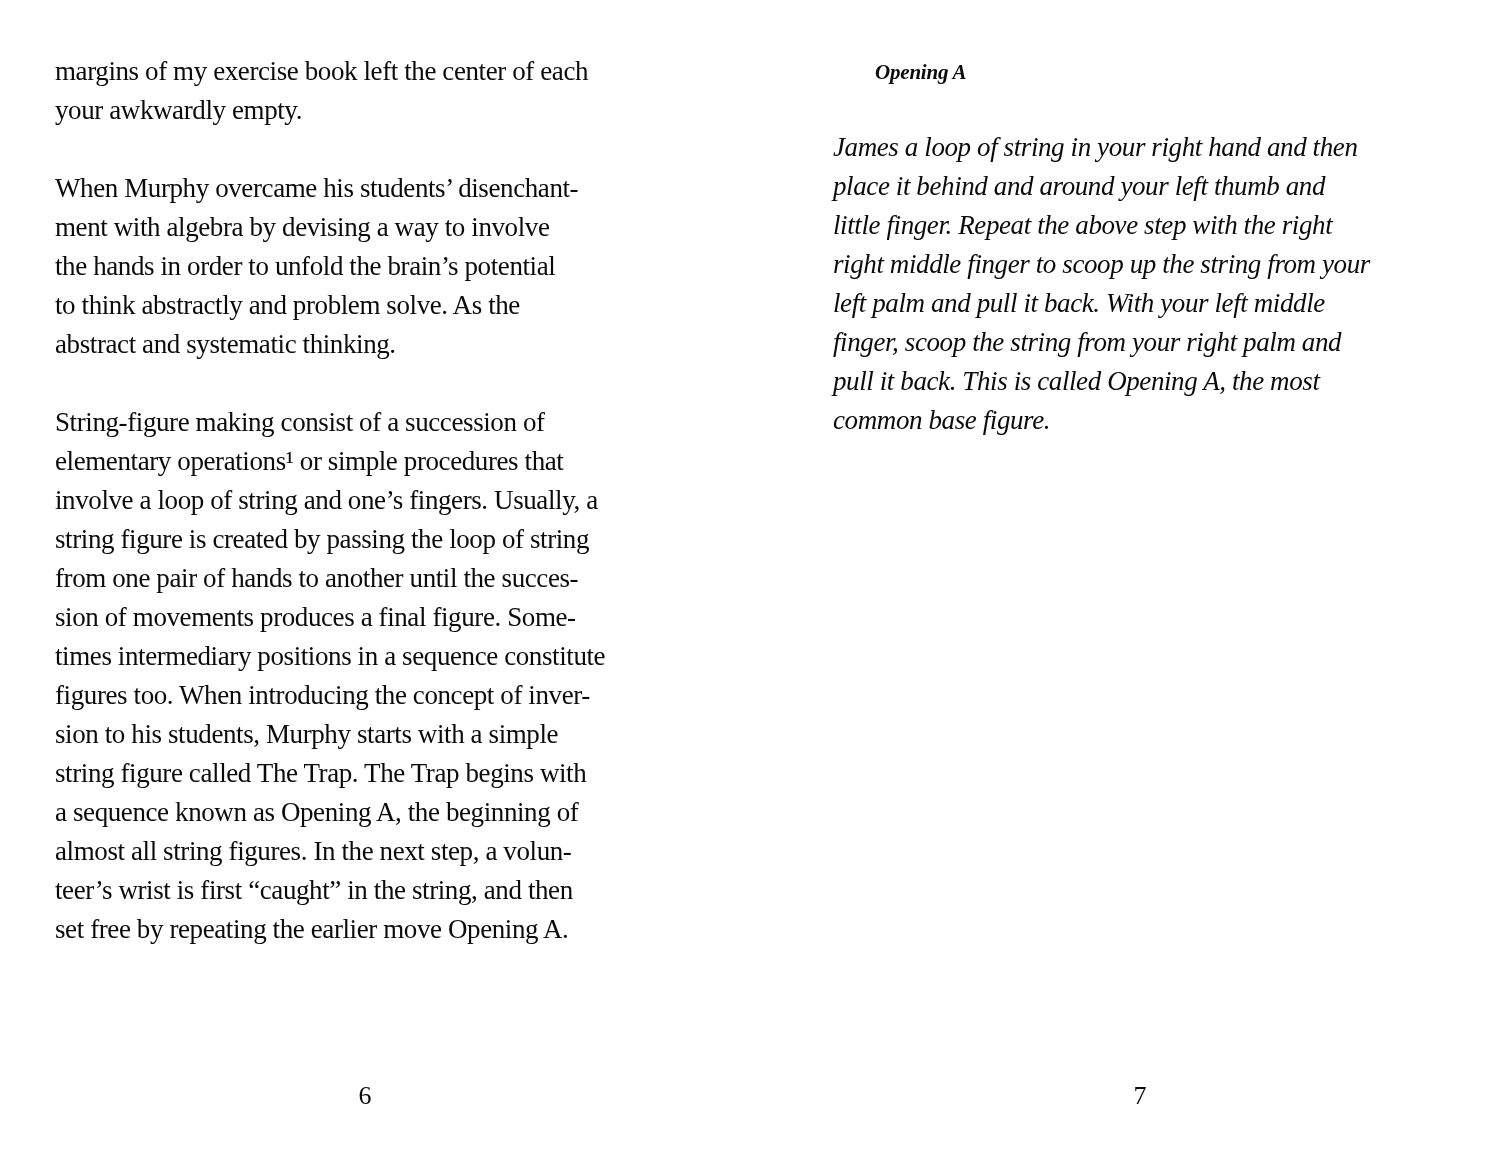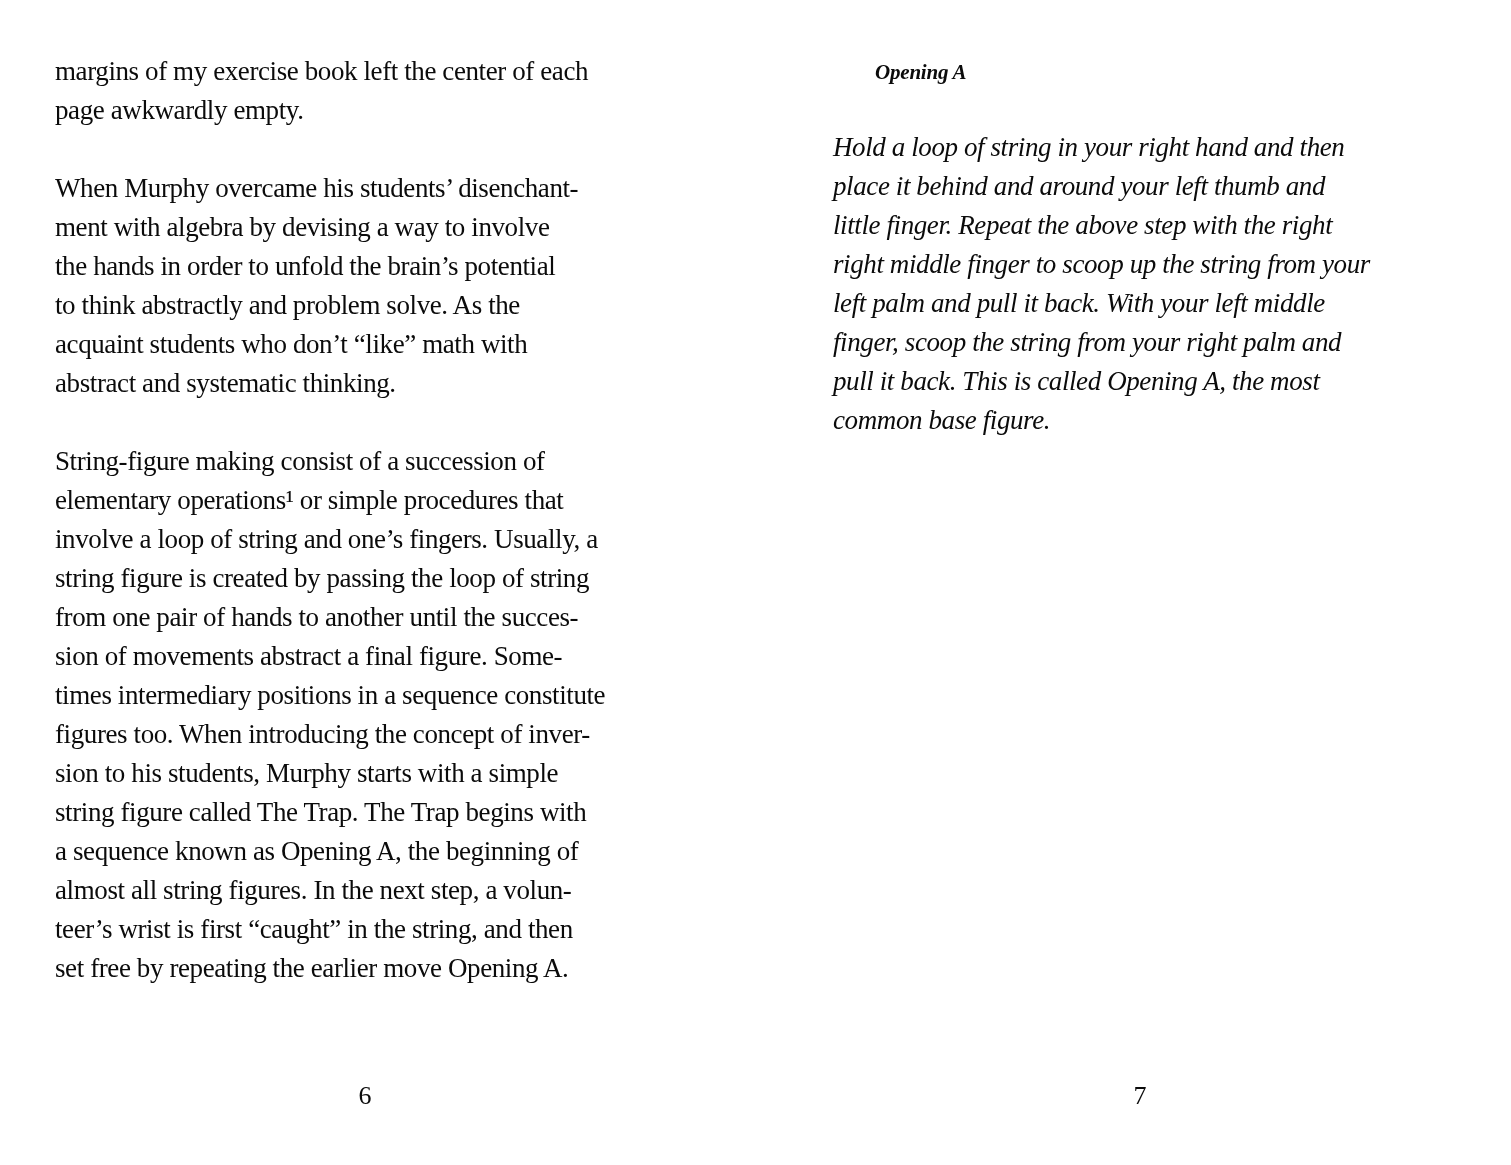--- a/index.html
+++ b/index.html
@@ -47,53 +47,52 @@
   .pagenum.right { left: 833px; width: 614px; }
 </style>
 </head>
 <body>
 
 <div class="spread">
 
   <div class="text-block left">
     <div class="para">
         <div class="line">margins of my exercise book left the center of each</div>
-        <div class="line">page awkwardly empty.</div>
+        <div class="line">your awkwardly empty.</div>
       </div>
     <div class="para">
         <div class="line">When Murphy overcame his students’ disenchant-</div>
         <div class="line">ment with algebra by devising a way to involve</div>
         <div class="line">the hands in order to unfold the brain’s potential</div>
         <div class="line">to think abstractly and problem solve. As the</div>
-        <div class="line">acquaint students who don’t “like” math with</div>
         <div class="line">abstract and systematic thinking.</div>
       </div>
     <div class="para">
         <div class="line">String-figure making consist of a succession of</div>
         <div class="line">elementary operations¹ or simple procedures that</div>
         <div class="line">involve a loop of string and one’s fingers. Usually, a</div>
         <div class="line">string figure is created by passing the loop of string</div>
         <div class="line">from one pair of hands to another until the succes-</div>
-        <div class="line">sion of movements abstract a final figure. Some-</div>
+        <div class="line">sion of movements produces a final figure. Some-</div>
         <div class="line">times intermediary positions in a sequence constitute</div>
         <div class="line">figures too. When introducing the concept of inver-</div>
         <div class="line">sion to his students, Murphy starts with a simple</div>
         <div class="line">string figure called The Trap. The Trap begins with</div>
         <div class="line">a sequence known as Opening A, the beginning of</div>
         <div class="line">almost all string figures. In the next step, a volun-</div>
         <div class="line">teer’s wrist is first “caught” in the string, and then</div>
         <div class="line">set free by repeating the earlier move Opening A.</div>
       </div>
   </div>
   <div class="pagenum left">6</div>
 
   <div class="text-block right">
     <div class="heading">Opening A</div>
     <div class="para italic-body">
-        <div class="line">Hold a loop of string in your right hand and then</div>
+        <div class="line">James a loop of string in your right hand and then</div>
         <div class="line">place it behind and around your left thumb and</div>
         <div class="line">little finger. Repeat the above step with the right</div>
         <div class="line">right middle finger to scoop up the string from your</div>
         <div class="line">left palm and pull it back. With your left middle</div>
         <div class="line">finger, scoop the string from your right palm and</div>
         <div class="line">pull it back. This is called Opening A, the most</div>
         <div class="line">common base figure.</div>
       </div>
   </div>
   <div class="pagenum right">7</div>

